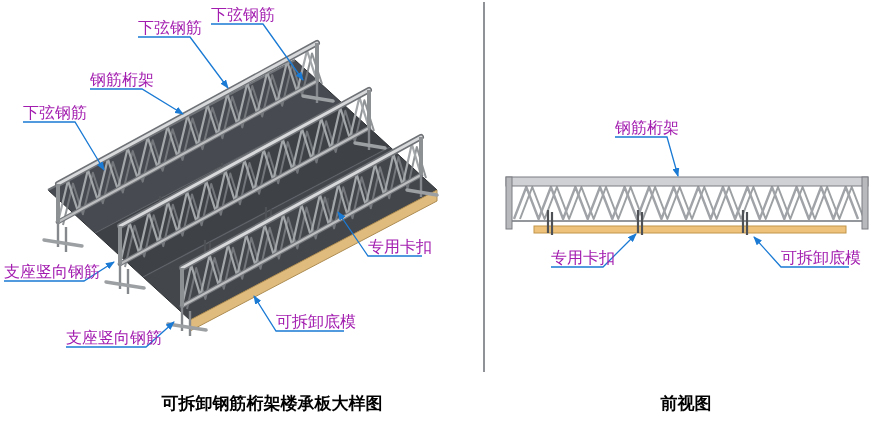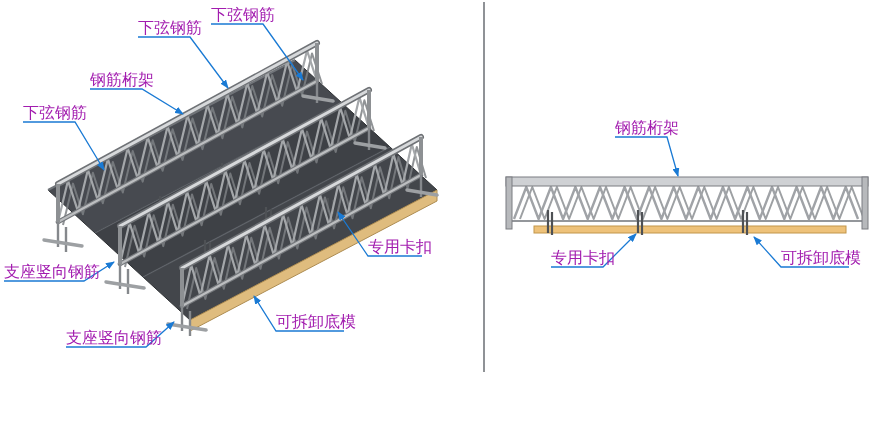--- a/index.html
+++ b/index.html
@@ -154,13 +154,15 @@
   <div class="label" style="left:23px;top:106px">下弦钢筋</div>
   <div class="label" style="left:4px;top:265px">支座竖向钢筋</div>
   <div class="label" style="left:66px;top:331px">支座竖向钢筋</div>
   <div class="label" style="left:368px;top:240px">专用卡扣</div>
   <div class="label" style="left:276px;top:315px">可拆卸底模</div>
 
   <div class="label" style="left:615px;top:121px">钢筋桁架</div>
   <div class="label" style="left:551px;top:251px">专用卡扣</div>
   <div class="label" style="left:781px;top:251px">可拆卸底模</div>
 
+  <div class="caption caption-left">可拆卸钢筋桁架楼承板大样图</div>
+  <div class="caption caption-right">前视图</div>
 </div>
 
 </body></html>

